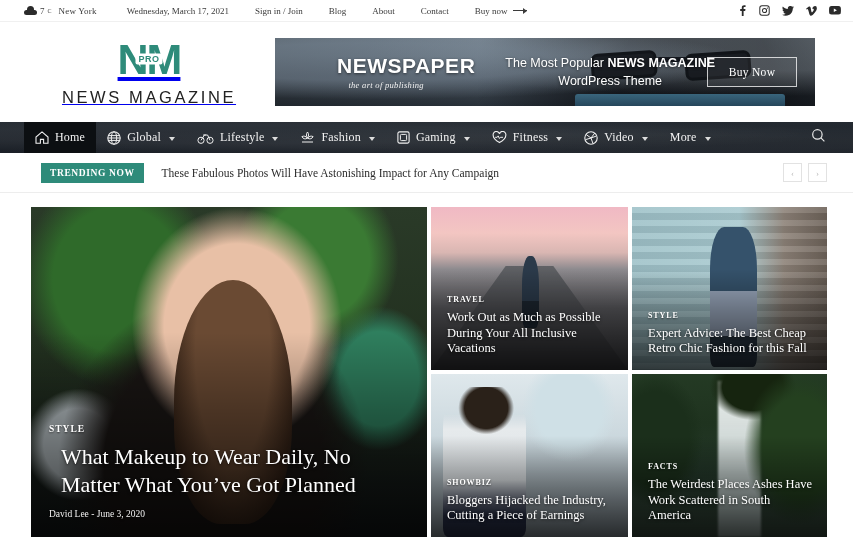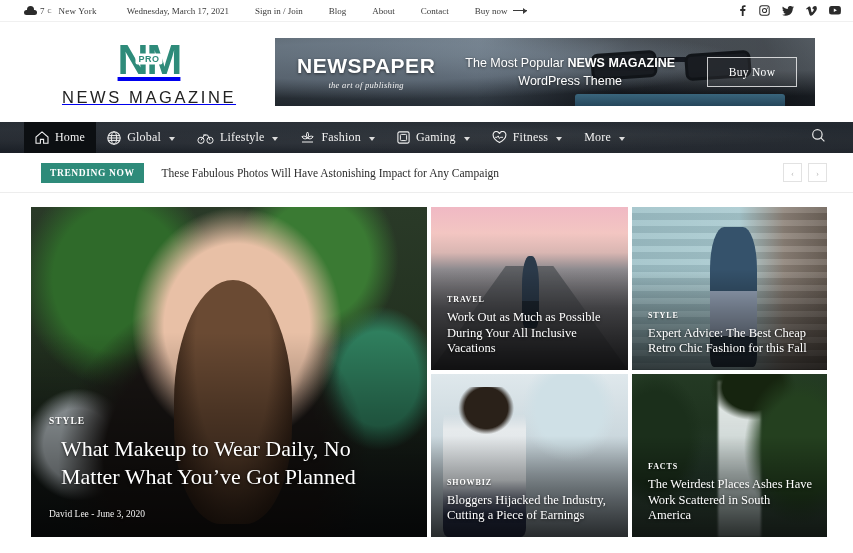--- a/index.html
+++ b/index.html
@@ -95,20 +95,21 @@
   .book{
     position:absolute; left:300px; bottom:-2px; width:210px; height:14px;
     background:linear-gradient(180deg,#3d6d86,#24465c); border-radius:3px; opacity:.9;
   }
   .banner-inner{ position:absolute; inset:0; display:flex; align-items:center; }
   .bn-left{ margin-left:22px; }
   .bn-title{
     font-family:"Liberation Sans", sans-serif; font-weight:bold; font-size:21px;
     color:#fff; letter-spacing:.5px; line-height:1;
     text-shadow:0 1px 3px rgba(0,0,0,.55);
+    margin-left:40px;
   }
   .bn-sub{
     margin-top:4px; text-align:center; color:#f2f2f2; font-size:8.5px;
     font-family:"Liberation Serif", serif; font-style:italic; letter-spacing:.3px;
   }
   .bn-mid{
     margin-left:30px; text-align:center; color:#fff; font-size:12.5px;
     line-height:1.45; text-shadow:0 1px 3px rgba(0,0,0,.6);
   }
   .bn-mid b{ font-weight:bold; }
@@ -186,21 +187,21 @@
   }
   .ttl{
     color:#fff; font-family:"Liberation Serif", serif; line-height:1.22;
     text-shadow:0 1px 3px rgba(0,0,0,.65);
   }
   .card-hero{ grid-row:1 / span 2; grid-column:1; }
   .card-hero .meta{ left:18px; bottom:18px; right:30px; }
   .card-hero .cat{ font-size:9.5px; letter-spacing:1px; margin-bottom:9px;}
   .card-hero .ttl{ font-size:22px; line-height:1.25;margin-left:12px; }
   .byline{
-    margin-top:19px; color:#f0f0f0; font-size:9.5px;
+    margin-top:11px; color:#f0f0f0; font-size:9.5px;
     font-family:"Liberation Serif", serif; text-shadow:0 1px 2px rgba(0,0,0,.6);
   }
   .card-sm .ttl{ font-size:12.5px; }
 
   
   .ph-makeup{
     position:absolute; inset:0;
     background:
       radial-gradient(ellipse 34% 46% at 52% 36%, #e8c0a6 0 54%, rgba(232,192,166,0) 78%),
       radial-gradient(ellipse 20% 16% at 52% 50%, #d8a98e 0 60%, rgba(0,0,0,0) 85%),
@@ -421,20 +422,30 @@
         <span class="ico">
           <svg width="15" height="13" viewBox="0 0 15 13">
               <path d="M7.5 11.5S1.2 7.9 1.2 4.4A3 3 0 0 1 7.5 3a3 3 0 0 1 6.3 1.4c0 3.5-6.3 7.1-6.3 7.1z" fill="none" stroke="#f0f0f0" stroke-width="1.1"></path>
               <path d="M3.2 6.3h2l1-1.4 1.2 2.6 1-1.2h2.6" fill="none" stroke="#f0f0f0" stroke-width="1"></path>
             </svg>
         </span>
         <span>Fitness</span>
         <span class="caret"></span>
       </div>
 
+      <div class="nav-item">
+        <span class="ico">
+          <svg width="14" height="14" viewBox="0 0 14 14">
+              <circle cx="7" cy="7" r="6.2" fill="none" stroke="#f0f0f0" stroke-width="1.1"></circle>
+              <path d="M7 7 2.2 3.6M7 7l5.2-1.9M7 7 9 12.6M7 7 1.6 8.6M7 7l3.8-5" fill="none" stroke="#f0f0f0" stroke-width="1"></path>
+            </svg>
+        </span>
+        <span>Video</span>
+        <span class="caret"></span>
+      </div>
 
       <div class="nav-item">
         <span>More</span>
         <span class="caret"></span>
       </div>
     </div>
 
     <div class="nav-search">
       <span>
         <svg width="15" height="15" viewBox="0 0 15 15">

